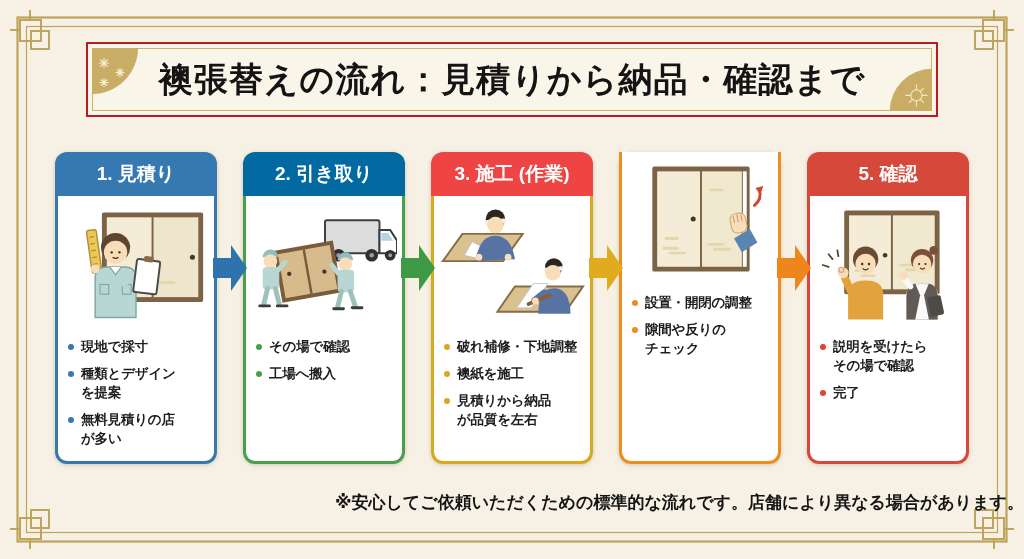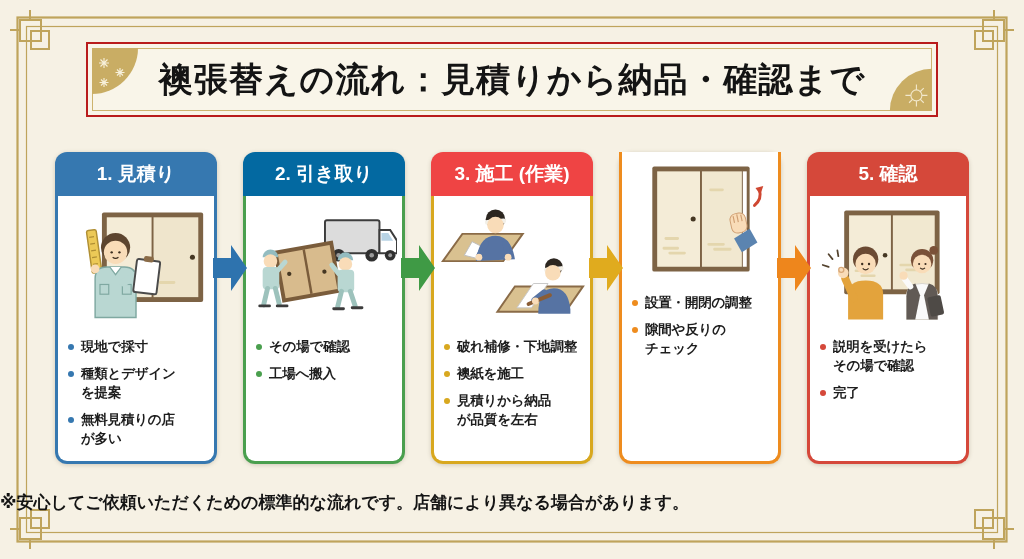--- a/index.html
+++ b/index.html
@@ -46,21 +46,21 @@
   
   .s1 .card-header{background:#3678b0}.s1 .card-body{border-color:#3678b0}.s1 li::before{background:#3678b0}
   .s2 .card-header{background:#0369a1}.s2 .card-body{border-color:#4a9f4e}.s2 li::before{background:#4a9f4e}
   .s3 .card-header{background:#ef4444}.s3 .card-body{border-color:#d8a81f}.s3 li::before{background:#d8a81f}
   .s4 .card-header{background:#ee8c1e}.s4 .card-body{border-color:#ee8c1e}.s4 li::before{background:#ee8c1e}
   .s5 .card-header{background:#d5483a}.s5 .card-body{border-color:#d5483a}.s5 li::before{background:#d5483a}
   
   .arrow{position:absolute;top:245px;width:34px;height:46px}
   .arrow.a1{left:213px}.arrow.a2{left:401px}.arrow.a3{left:589px}.arrow.a4{left:777px}
   
-  .footnote{position:absolute;left:0;right:0;top:491px;text-align:left;font-size:17px;font-weight:bold;color:#141414}
+  .footnote{position:absolute;left:0;right:0;top:491px;text-align:right;font-size:17px;font-weight:bold;color:#141414}
 </style>
 </head>
 <body>
 
 <svg class="frame-svg" viewBox="0 0 1024 559">
   <rect x="17.5" y="17.5" width="989" height="524" fill="none" stroke="#bfa45c" stroke-width="2.2"></rect>
   <rect x="26.5" y="26.5" width="971" height="506" fill="none" stroke="#bfa45c" stroke-width="1.2"></rect>
   <g id="knot" fill="none" stroke="#bfa45c" stroke-width="2">
     <rect x="20" y="20" width="21" height="21"></rect>
     <rect x="31" y="31" width="18" height="18"></rect>

